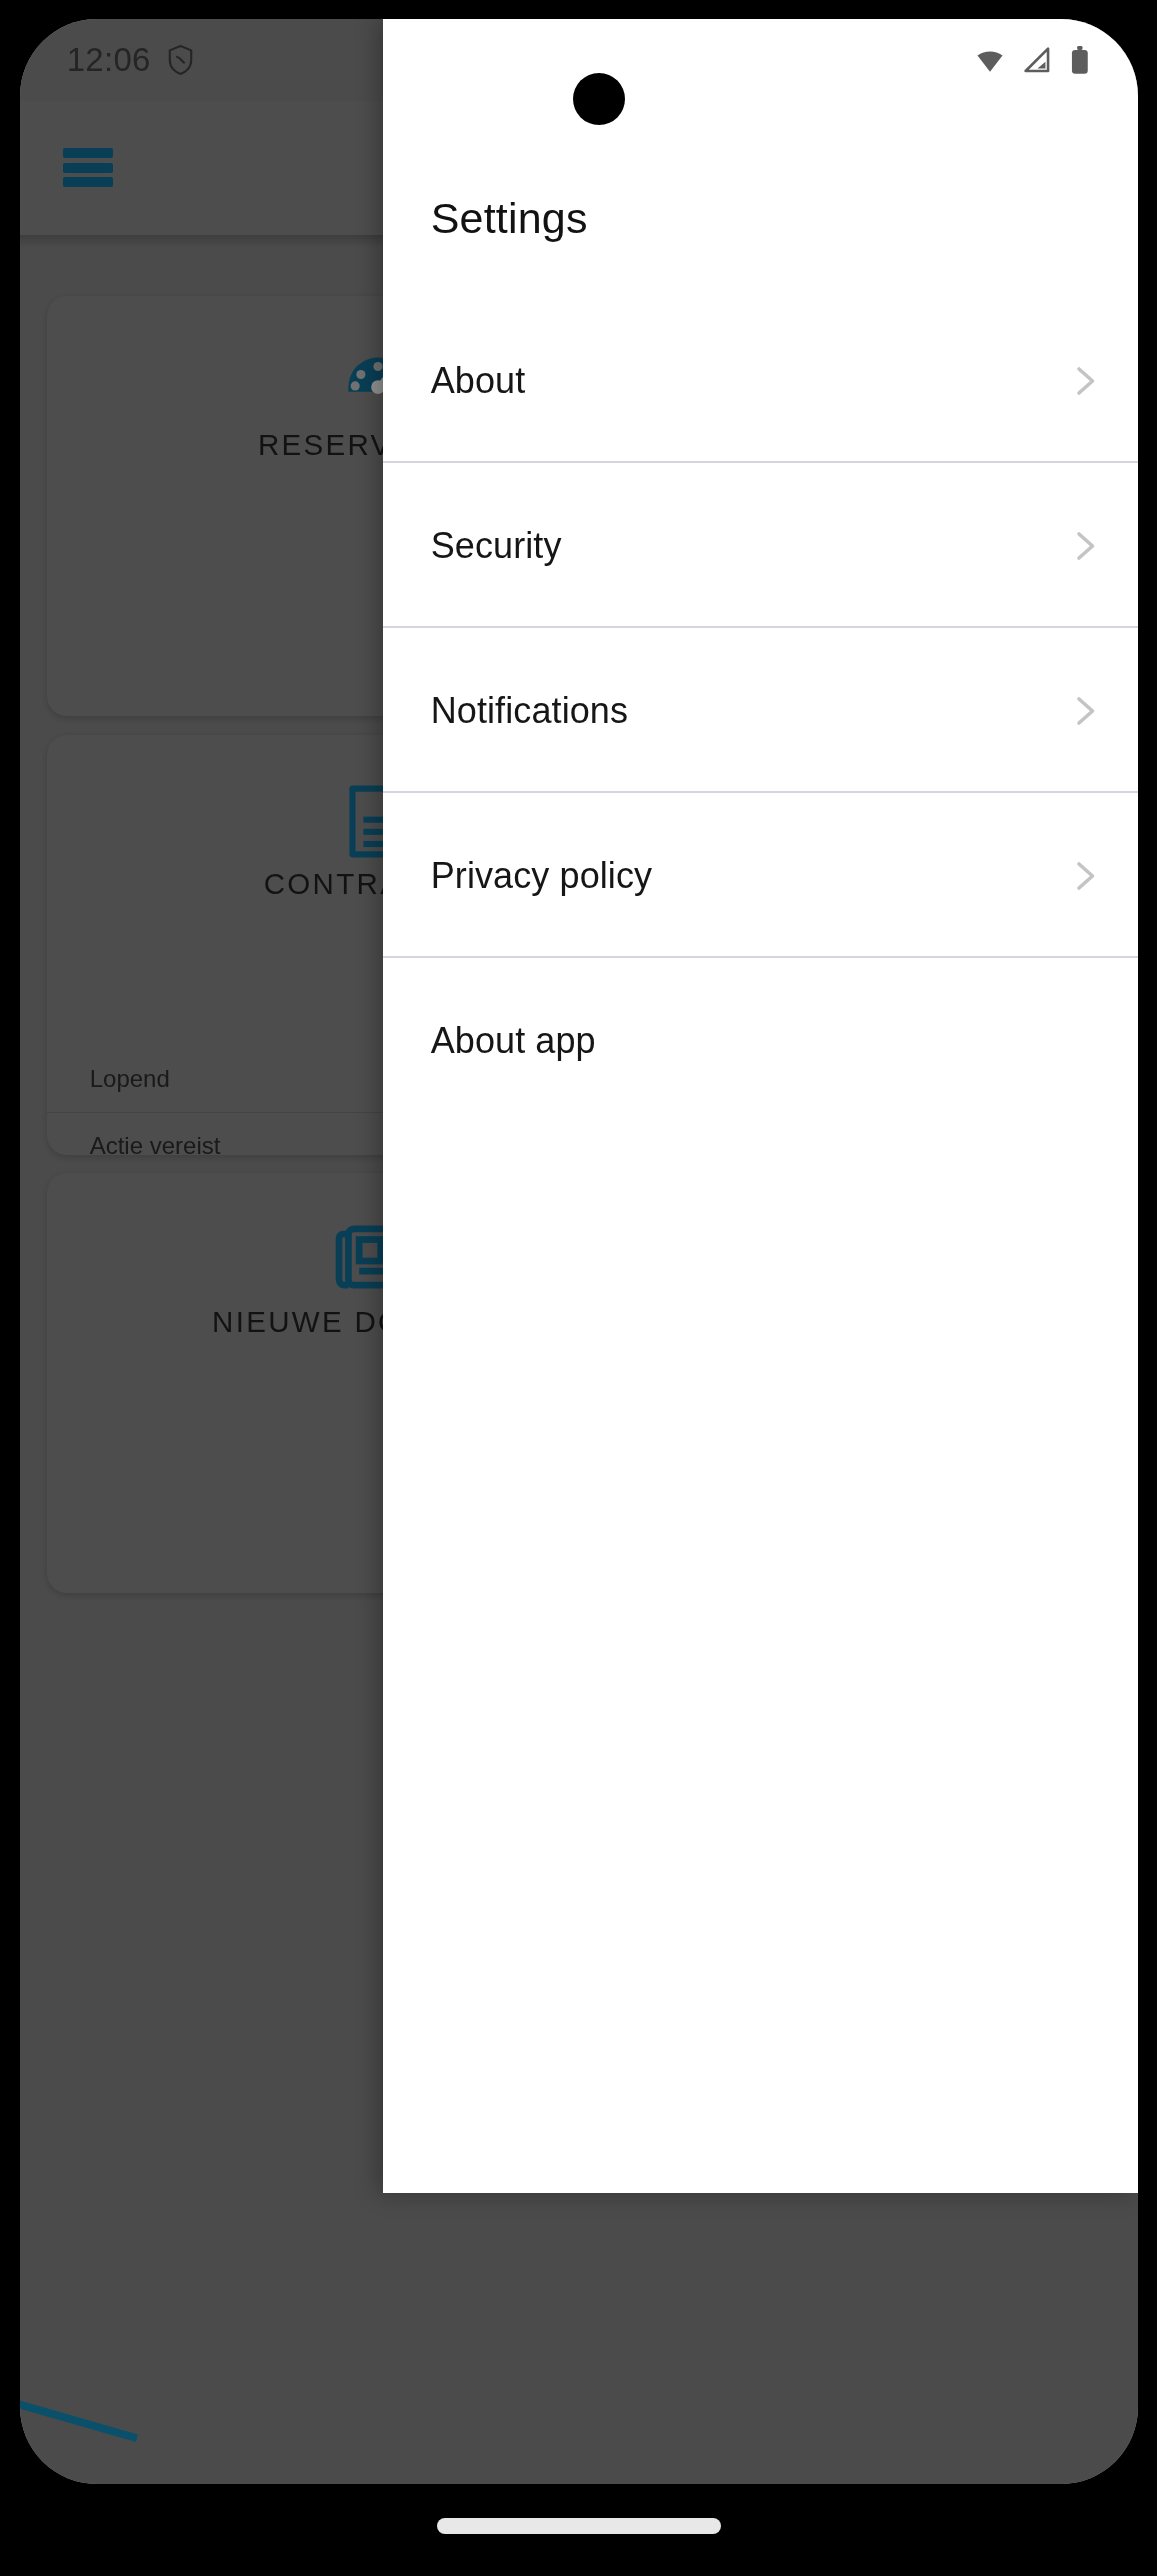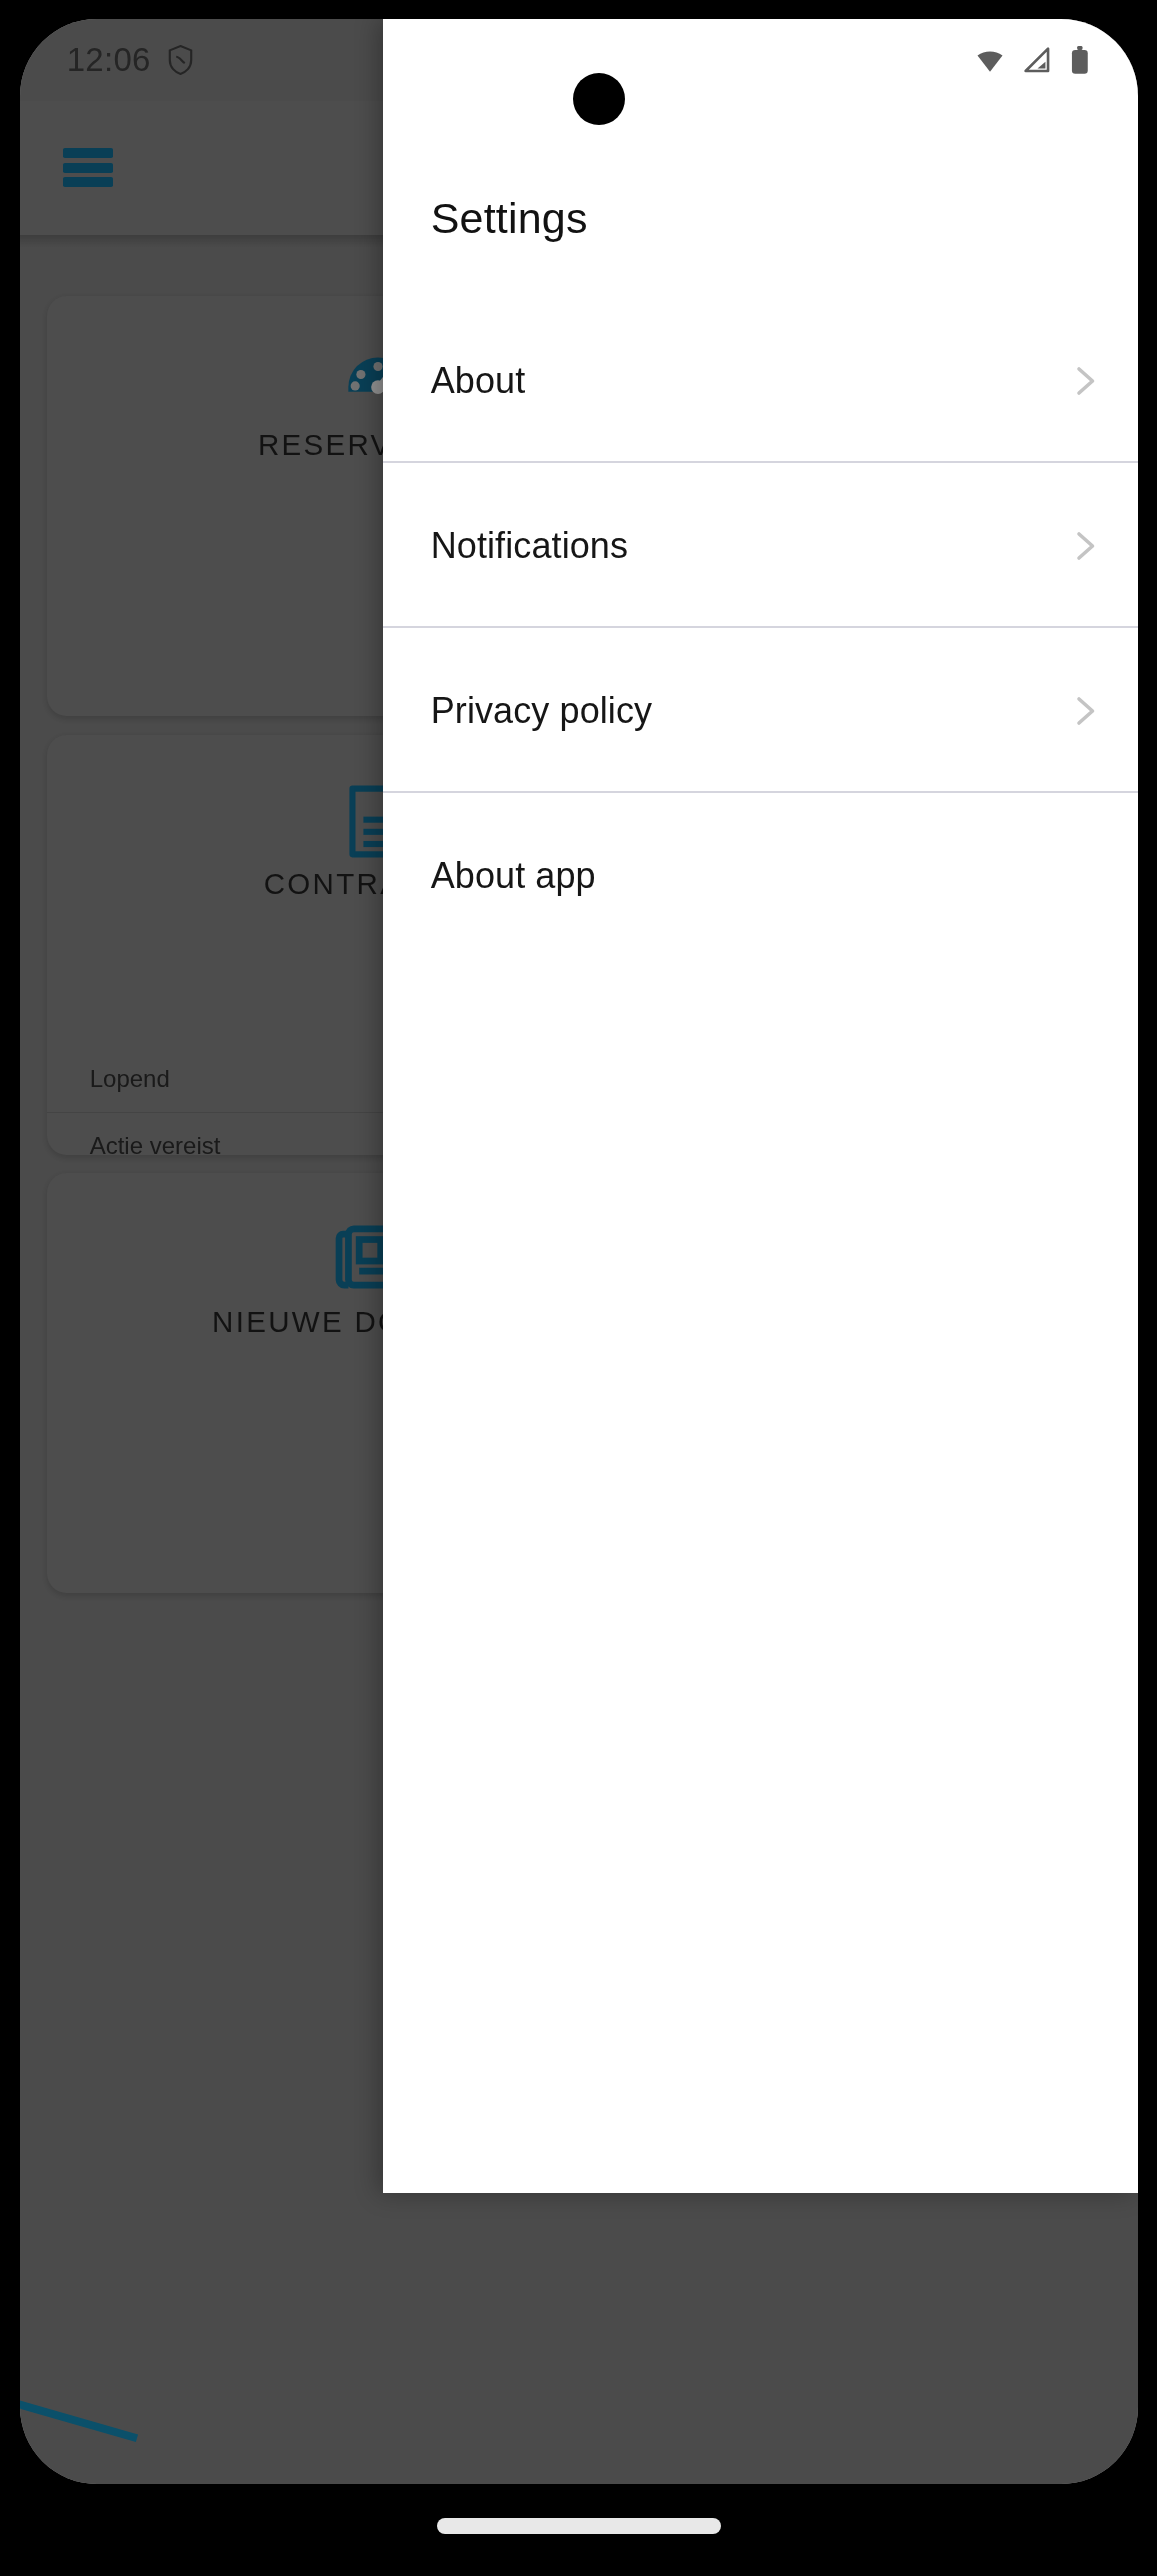--- a/index.html
+++ b/index.html
@@ -307,20 +307,26 @@
 
       <div id="settings-list">
 
         <div class="setting-row">
           <span class="setting-label">About</span>
           <svg class="chevron" viewBox="0 0 24 24">
             <path d="M8 4 L17 12 L8 20" fill="none" stroke="#c4c4c4" stroke-width="2.4" stroke-linecap="round" stroke-linejoin="round"></path>
           </svg>
         </div>
 
+        <div class="setting-row">
+          <span class="setting-label">Security</span>
+          <svg class="chevron" viewBox="0 0 24 24">
+            <path d="M8 4 L17 12 L8 20" fill="none" stroke="#c4c4c4" stroke-width="2.4" stroke-linecap="round" stroke-linejoin="round"></path>
+          </svg>
+        </div>
 
         <div class="setting-row">
           <span class="setting-label">Notifications</span>
           <svg class="chevron" viewBox="0 0 24 24">
             <path d="M8 4 L17 12 L8 20" fill="none" stroke="#c4c4c4" stroke-width="2.4" stroke-linecap="round" stroke-linejoin="round"></path>
           </svg>
         </div>
 
 
 

